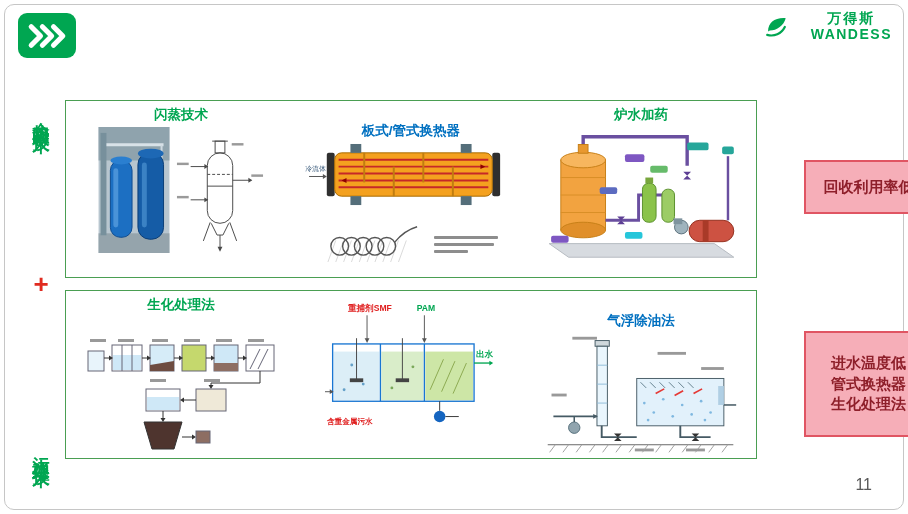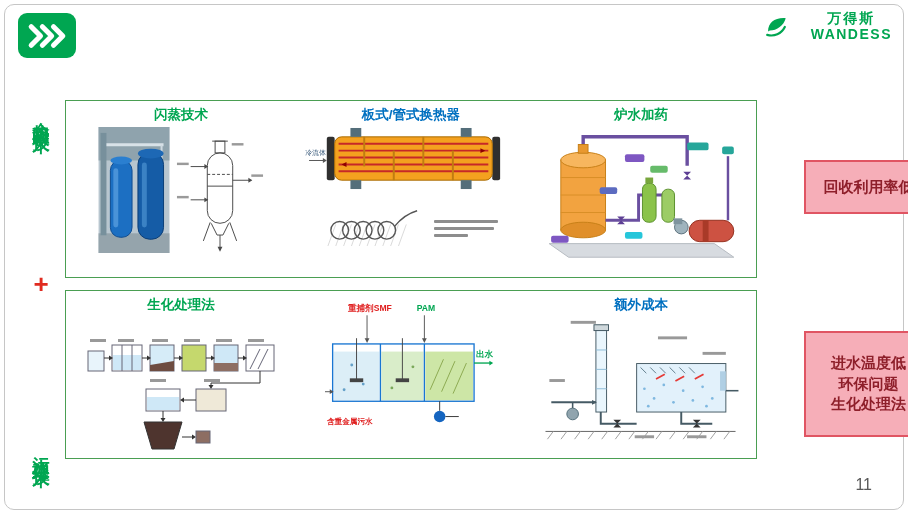--- a/index.html
+++ b/index.html
@@ -21,21 +21,21 @@
   .v-label { writing-mode:vertical-rl; text-orientation:upright; color:var(--brand-green,#00a651); font-size:17px; font-weight:700; letter-spacing:3px; }
   .plus { color:var(--plus-red,#e02b20); font-size:26px; font-weight:700; line-height:1; }
 
   
   .panel { position:absolute; left:65px; width:692px; border:1px solid var(--panel-border,#4a9e52); background:#fff; display:flex;text-align:center; }
   .panel-heat { top:100px; height:178px; }
   .panel-water { top:290px; height:169px; }
   .tech { flex:1 1 0; display:flex; flex-direction:column; align-items:center; padding-top:5px; min-width:0; }
   .tech-title { font-size:13.5px; font-weight:700; margin-bottom:3px; white-space:nowrap; }
   .t-green { color:var(--brand-green,#00a651); }
-  .t-blue { color:var(--title-blue,#0070c0); }
+  .t-blue { color:var(--title-blue,#0070c0);margin-top:16px; }
   .row { display:flex; align-items:flex-start; gap:5px; }
   .coil-row { display:flex; align-items:flex-end; gap:12px; margin-top:3px; }
   .caption-lines { display:flex; flex-direction:column; gap:4px; padding-bottom:12px; }
   .caption-lines i { display:block; height:3px; background:#8d8d8d; border-radius:1px; }
   .caption-lines i:nth-child(1){ width:64px; }
   .caption-lines i:nth-child(2){ width:60px; }
   .caption-lines i:nth-child(3){ width:34px; }
 
   
   .callout { position:absolute; left:804px; width:129px; background:var(--callout-bg,#f6aeb8); border:2px solid var(--callout-border,#e05563); color:var(--callout-text,#8e1f2a); display:flex; flex-direction:column; align-items:center; justify-content:space-evenly; font-weight:700; font-size:15px; text-align:center; }
@@ -302,21 +302,21 @@
         <text x="158" y="64" fill="#00a651" font-size="9" font-weight="bold">出水</text>
         <line x1="156" y1="70" x2="174" y2="70" stroke="#00a651" stroke-width="1.4"></line>
         <polygon points="172,67.5 176,70 172,72.5" fill="#00a651"></polygon>
         <line x1="120" y1="110" x2="120" y2="120" stroke="#333"></line>
         <circle cx="120" cy="126" r="6" fill="#1565c0"></circle>
         <line x1="126" y1="126" x2="140" y2="126" stroke="#333"></line>
       </svg>
     </div>
 
     <div class="tech">
-      <h3 class="tech-title t-blue">额外成本</h3>
+      <h3 class="tech-title t-blue">气浮除油法</h3>
       <svg viewBox="0 0 205 132" width="200" height="128">
         <g fill="#999">
           <rect x="30" y="4" width="26" height="3"></rect>
             <rect x="120" y="20" width="30" height="3"></rect>
           <rect x="166" y="36" width="24" height="3"></rect>
             <rect x="8" y="64" width="16" height="3"></rect>
           <rect x="96" y="122" width="20" height="3"></rect>
             <rect x="150" y="122" width="20" height="3"></rect>
         </g>
         <rect x="54" y="8" width="15" height="6" fill="#cfd8dc" stroke="#455a64"></rect>
@@ -375,18 +375,18 @@
         </g>
       </svg>
     </div>
   </section>
 
   <div class="callout callout-recovery">
     <span>回收利用率低</span>
   </div>
   <div class="callout callout-issues">
     <span>进水温度低</span>
-    <span>环保问题</span>
+    <span>管式换热器</span>
     <span>生化处理法</span>
   </div>
 
   <div class="page-num">11</div>
 </div>
 
 </body></html>

